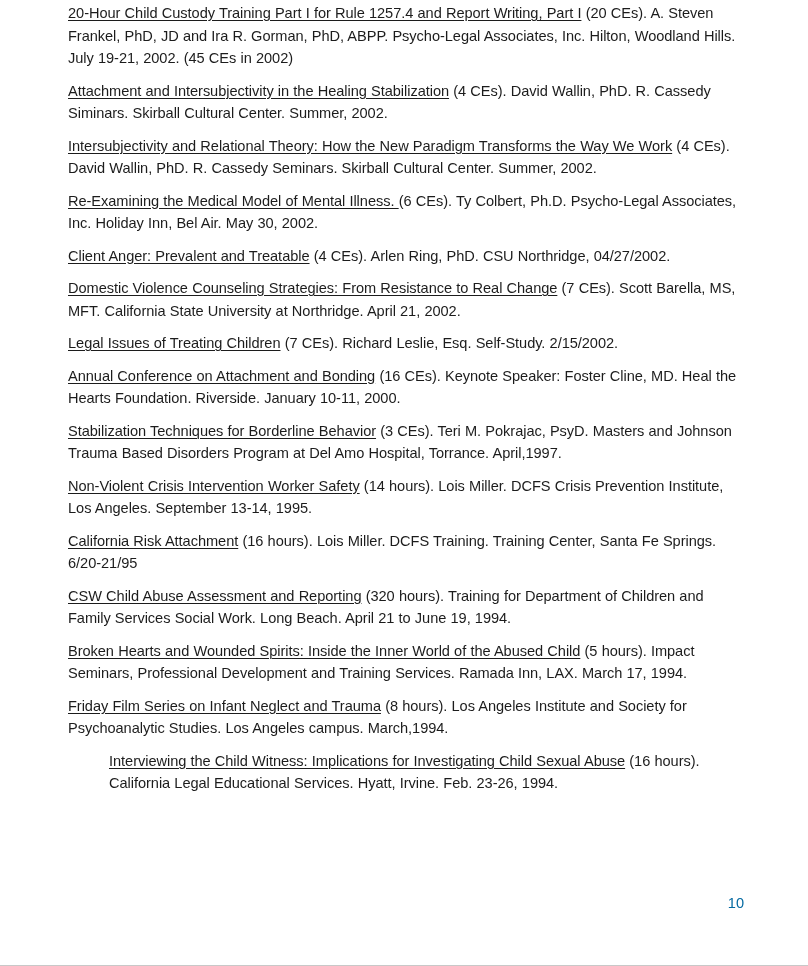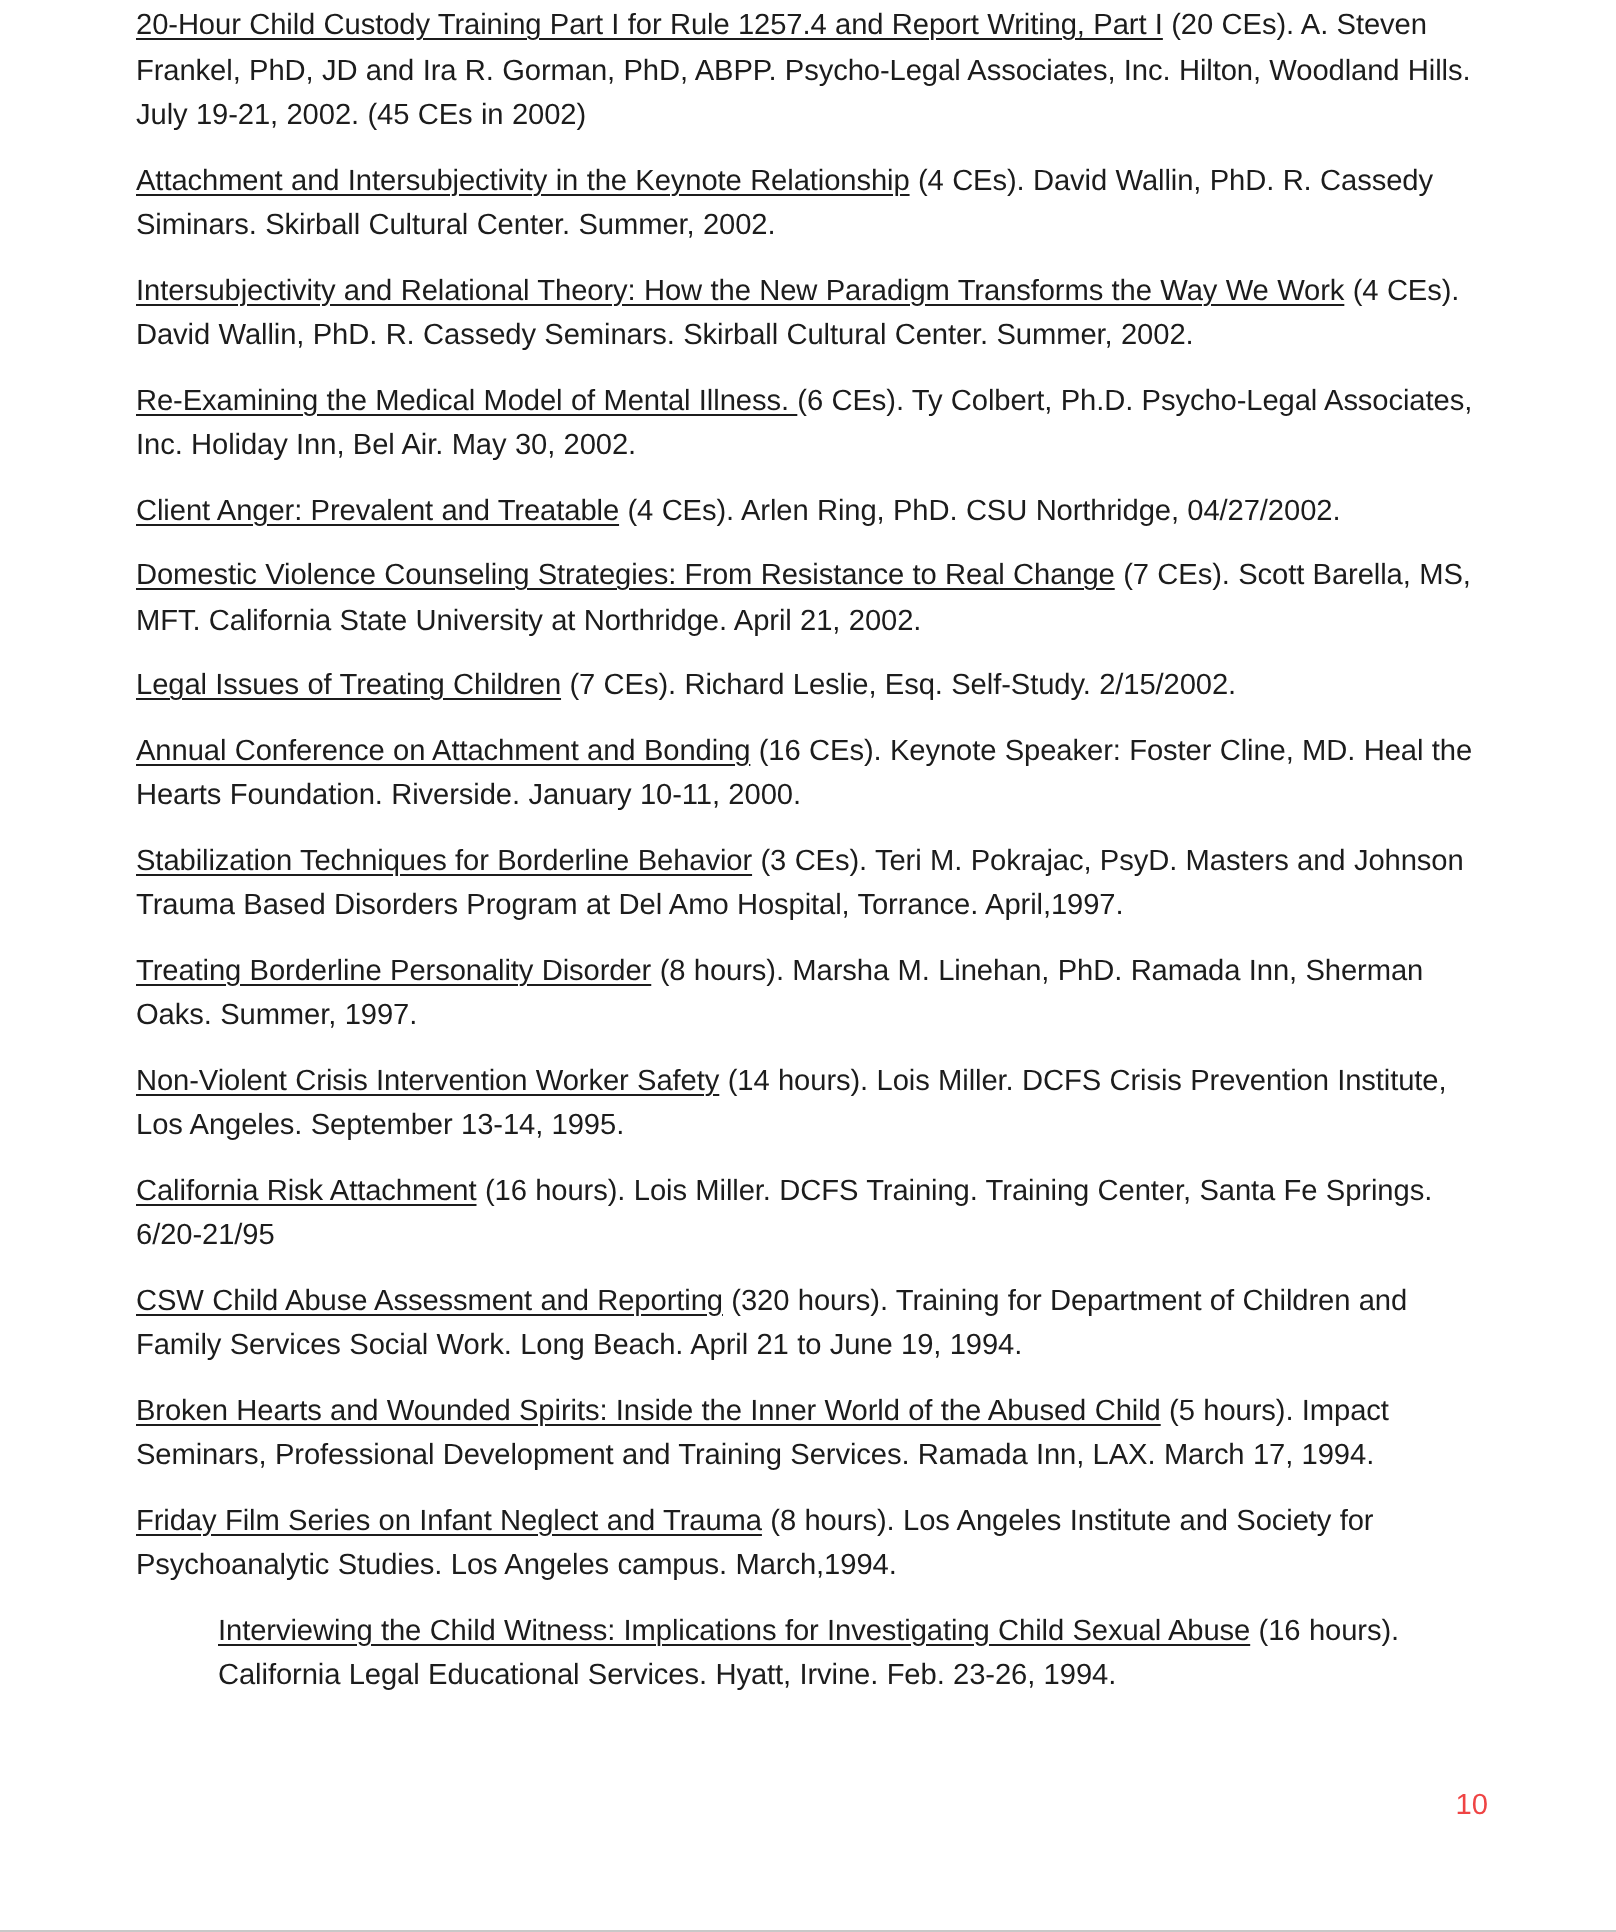--- a/index.html
+++ b/index.html
@@ -48,35 +48,35 @@
   }
   .rest {
     text-decoration: none;
   }
   .page-number {
     position: absolute;
     right: 64px;
     top: 894px;
     font-size: 14.6px;
     line-height: 18px;
-    color: #ef4444;
+    color: #0369a1;
   }
 </style>
 </head>
 <body>
 
 <div class="page">
   <div class="page-body">
 
     <p class="entry">
       <span class="t">20-Hour Child Custody Training Part I for Rule 1257.4 and Report Writing, Part I</span><span class="rest"> (20 CEs).  A. Steven Frankel, PhD, JD and Ira R. Gorman, PhD, ABPP. Psycho-Legal Associates, Inc.  Hilton, Woodland Hills.  July 19-21, 2002. (45 CEs in 2002)</span>
     </p>
 
     <p class="entry">
-      <span class="t">Attachment and Intersubjectivity in the Keynote Relationship</span><span class="rest"> (4 CEs). David Wallin, PhD. R. Cassedy Siminars. Skirball Cultural Center.  Summer, 2002.</span>
+      <span class="t">Attachment and Intersubjectivity in the Healing Stabilization</span><span class="rest"> (4 CEs). David Wallin, PhD. R. Cassedy Siminars. Skirball Cultural Center.  Summer, 2002.</span>
     </p>
 
     <p class="entry">
       <span class="t">Intersubjectivity and Relational Theory:  How the New Paradigm Transforms the Way We Work</span><span class="rest">  (4 CEs).  David Wallin, PhD. R. Cassedy Seminars. Skirball Cultural Center. Summer, 2002.</span>
     </p>
 
     <p class="entry">
       <span class="t">Re-Examining the Medical Model of Mental Illness. </span><span class="rest"> (6 CEs). Ty Colbert, Ph.D.  Psycho-Legal Associates, Inc. Holiday Inn, Bel Air. May 30, 2002.</span>
     </p>
 
@@ -94,23 +94,20 @@
 
     <p class="entry">
       <span class="t">Annual Conference on Attachment and Bonding</span><span class="rest"> (16 CEs).  Keynote Speaker: Foster Cline, MD. Heal the Hearts Foundation.  Riverside. January 10-11, 2000.</span>
     </p>
 
 
     <p class="entry">
       <span class="t">Stabilization Techniques for Borderline Behavior</span><span class="rest"> (3 CEs). Teri M. Pokrajac, PsyD. Masters and Johnson Trauma Based Disorders Program at Del Amo Hospital, Torrance. April,1997.</span>
     </p>
 
-    <p class="entry">
-      <span class="t">Treating Borderline Personality Disorder</span><span class="rest"> (8 hours). Marsha M. Linehan, PhD. Ramada Inn, Sherman Oaks. Summer, 1997.</span>
-    </p>
 
     <p class="entry">
       <span class="t">Non-Violent Crisis Intervention Worker Safety</span><span class="rest"> (14 hours). Lois Miller. DCFS Crisis Prevention Institute, Los Angeles. September 13-14, 1995.</span>
     </p>
 
 
     <p class="entry">
       <span class="t">California Risk Attachment</span><span class="rest"> (16 hours). Lois Miller. DCFS Training. Training Center, Santa Fe Springs. 6/20-21/95</span>
     </p>
 

